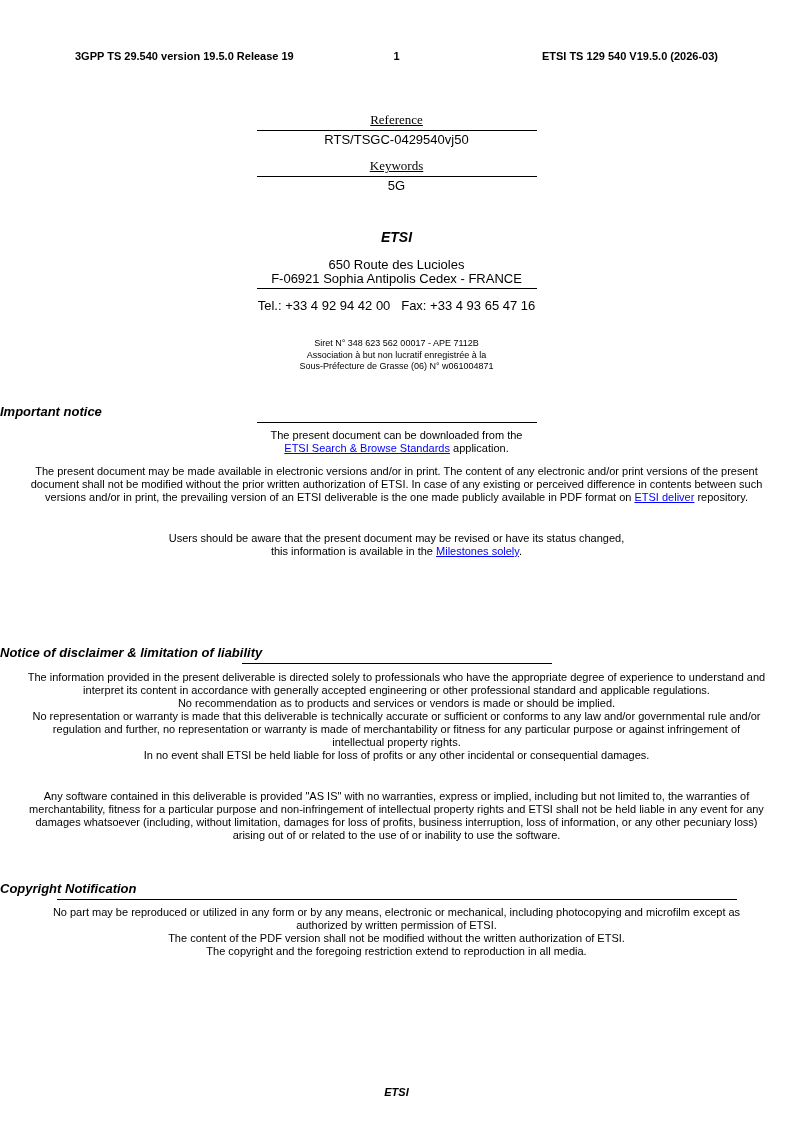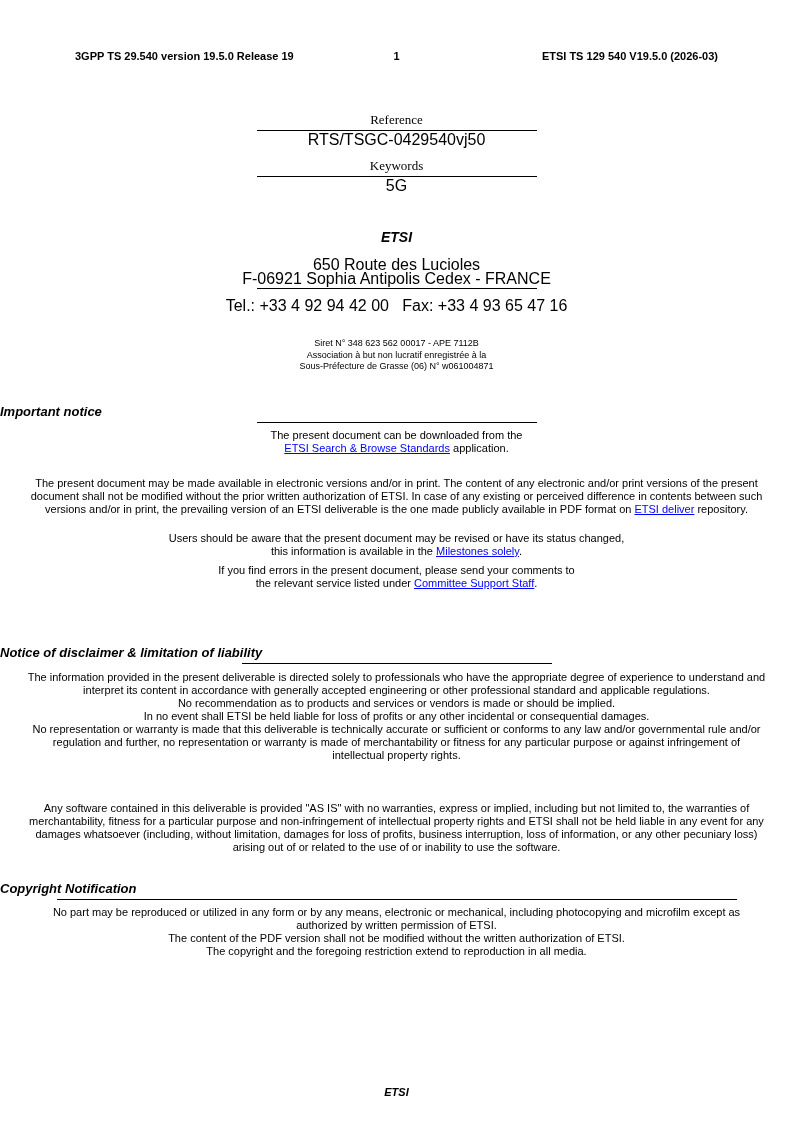--- a/index.html
+++ b/index.html
@@ -20,32 +20,32 @@
   .center { text-align: center; }
   .hdr {
     position: absolute;
     top: 50px; left: 75px; right: 75px;
     display: flex; justify-content: space-between; align-items: baseline;
     font-weight: bold; font-size: 11px;
   }
   .hdr .mid { position: absolute; left: 0; right: 0; text-align: center; }
   .serif-label {
     font-family: "Liberation Serif", serif;
-    font-size: 13px; line-height: 16px;
+    font-size: 13px; line-height: 16px; text-decoration: underline;
   }
   .rule { border-top: 1px solid #000; height: 0; margin: 2px auto 2px; }
   .rule-280 { width: 280px; }
   .rule-310 { width: 310px; }
   .rule-680 { width: 680px; }
-  .val11 { font-size: 16px; line-height: 14px; }
+  .val11 { font-size: 13px; line-height: 14px; }
   .etsi-title { font-size: 14px; line-height: 16px; font-weight: bold; font-style: italic; }
   .small9 { font-size: 9px; line-height: 11.5px; }
   .sect-title { font-size: 13px; line-height: 16px; font-weight: bold; font-style: italic; }
   .para { text-align: center; font-size: 11px; line-height: 13px; }
-  .wide { margin: 12px 26px; }
+  .wide { margin: 0 26px; }
   .prelines { white-space: pre-line; }
   .prewrap { white-space: pre-wrap; }
   a.doclink { color: #0000FF; text-decoration: underline; cursor: pointer; }
   .footer-brand { font-size: 11px; font-weight: bold; font-style: italic; text-align: center; }
 </style>
 </head>
 <body>
 
 <div class="page">
 
@@ -95,36 +95,30 @@
     </p>
   </div>
 
   <div class="sect" style="top:532px">
     <p class="para">
       <span>Users should be aware that the present document may be revised or have its status changed,</span><br>
       <span>this information is available in the </span><a class="doclink" style="color: rgb(0, 0, 255);">Milestones solely</a><span>.</span>
     </p>
   </div>
 
-  <div class="sect" style="top:564px">
-    <p class="para">
-      <span>If you find errors in the present document, please send your comments to</span><br>
-      <span>the relevant service listed under </span><a class="doclink" style="color: rgb(0, 0, 255);">Committee Support Staff</a><span>.</span>
-    </p>
-  </div>
 
 
   <div class="sect" style="top:645px">
     <div class="sect-title">Notice of disclaimer &amp; limitation of liability</div>
     <div class="rule rule-310"></div>
     <div class="wide" style="margin-top:7px">
       <p class="para">The information provided in the present deliverable is directed solely to professionals who have the appropriate degree of experience to understand and interpret its content in accordance with generally accepted engineering or other professional standard and applicable regulations.</p>
       <p class="para">No recommendation as to products and services or vendors is made or should be implied.</p>
+      <p class="para">No representation or warranty is made that this deliverable is technically accurate or sufficient or conforms to any law and/or governmental rule and/or regulation and further, no representation or warranty is made of merchantability or fitness for any particular purpose or against infringement of intellectual property rights.</p>
       <p class="para">In no event shall ETSI be held liable for loss of profits or any other incidental or consequential damages.</p>
-      <p class="para">No representation or warranty is made that this deliverable is technically accurate or sufficient or conforms to any law and/or governmental rule and/or regulation and further, no representation or warranty is made of merchantability or fitness for any particular purpose or against infringement of intellectual property rights.</p>
     </div>
   </div>
 
   <div class="sect" style="top:790px">
     <p class="para wide">Any software contained in this deliverable is provided "AS IS" with no warranties, express or implied, including but not limited to, the warranties of merchantability, fitness for a particular purpose and non-infringement of intellectual property rights and ETSI shall not be held liable in any event for any damages whatsoever (including, without limitation, damages for loss of profits, business interruption, loss of information, or any other pecuniary loss) arising out of or related to the use of or inability to use the software.</p>
   </div>
 
   <div class="sect" style="top:881px">
     <div class="sect-title">Copyright Notification</div>
     <div class="rule rule-680"></div>

